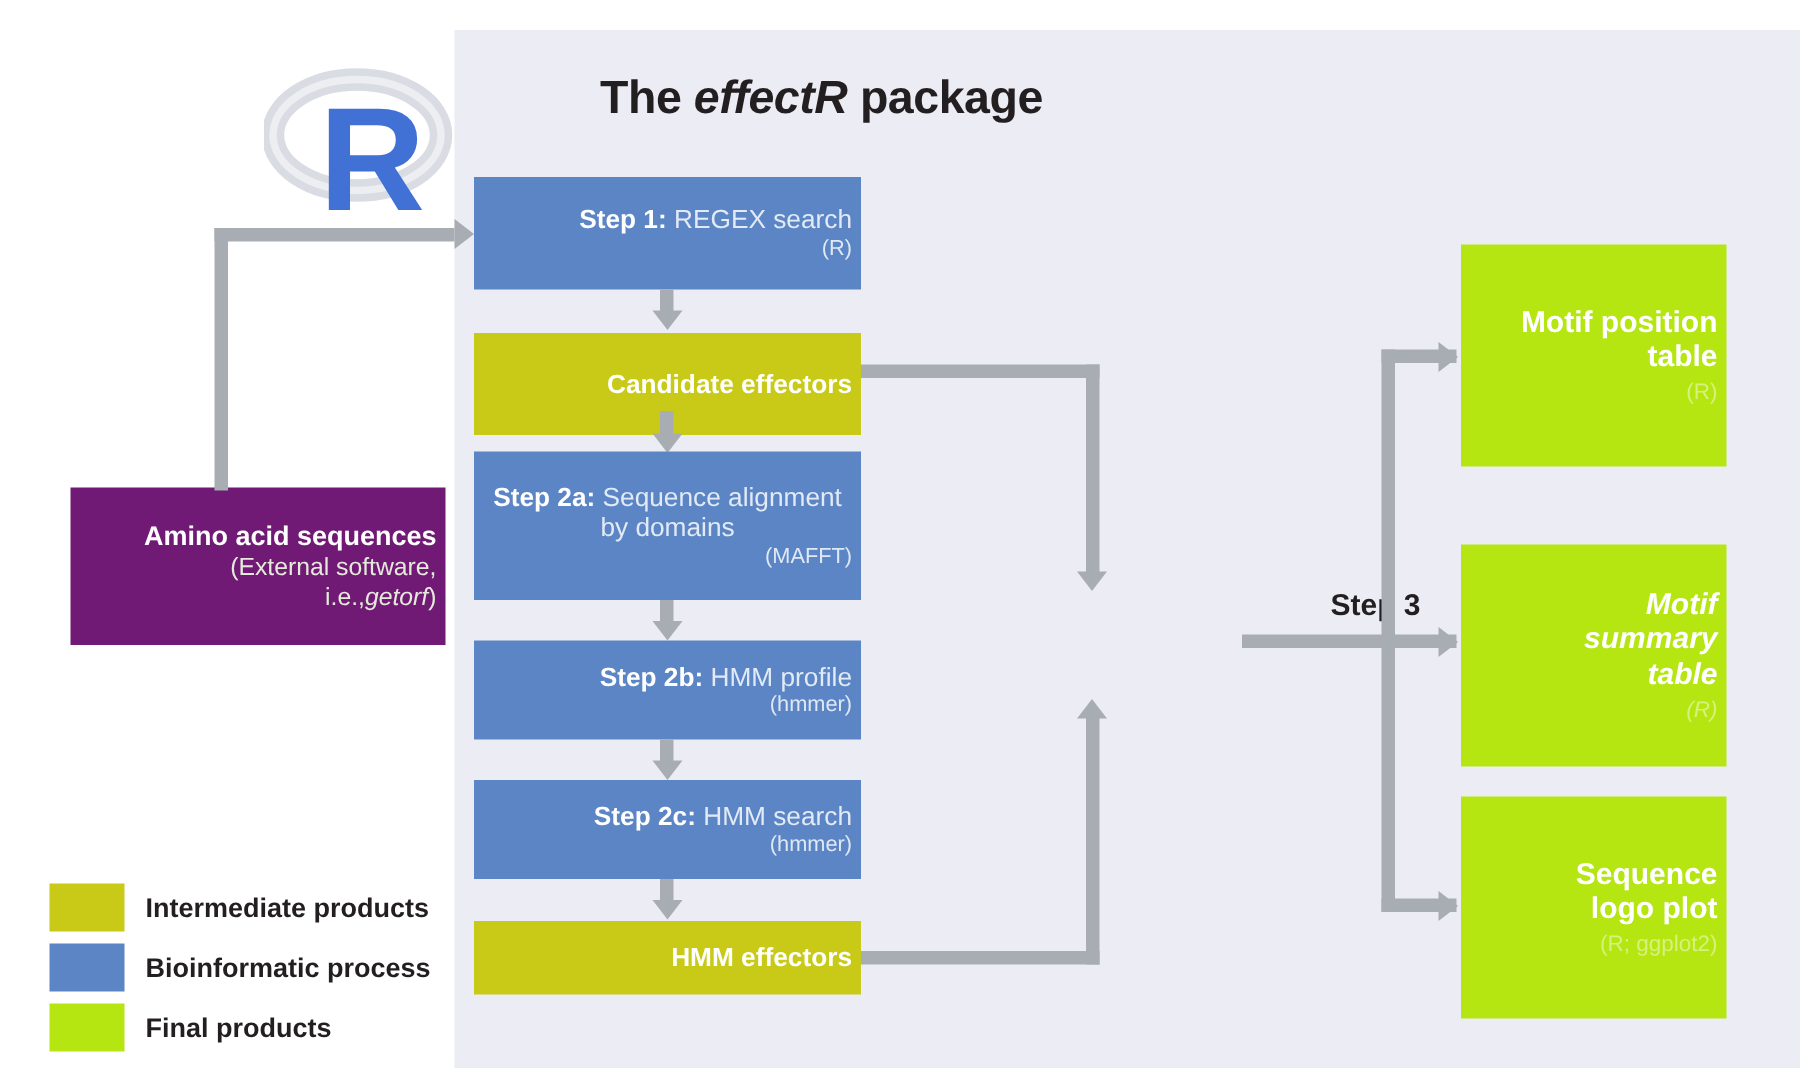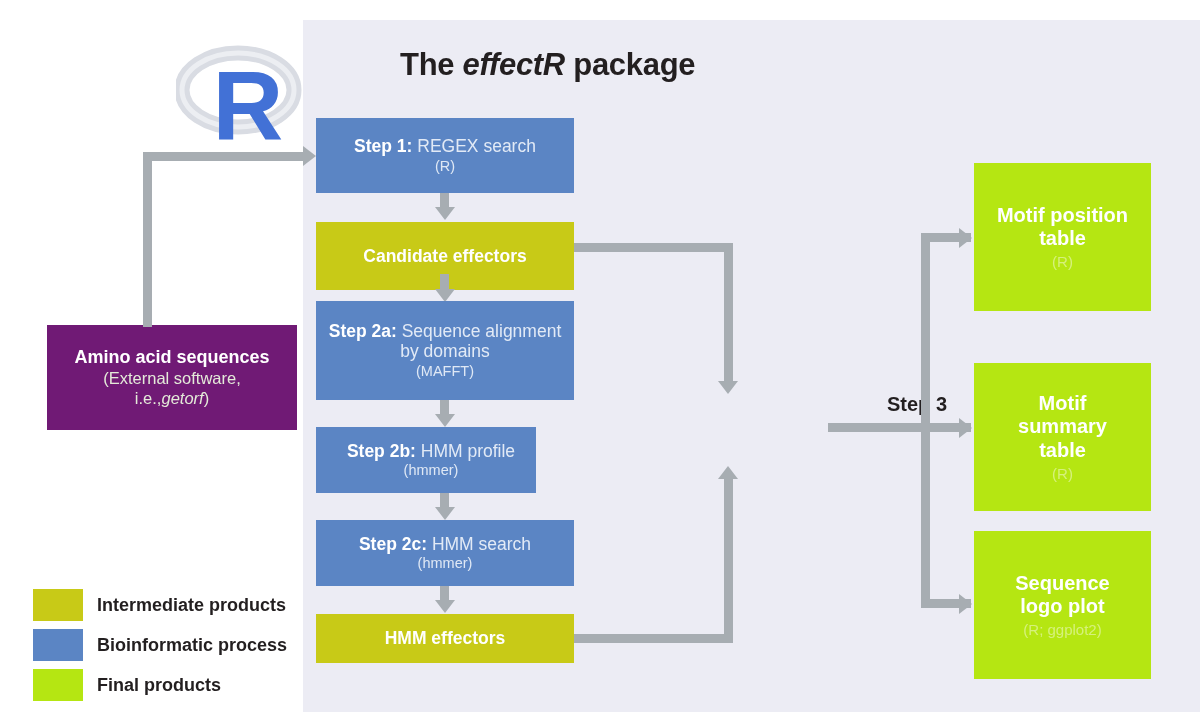--- a/index.html
+++ b/index.html
@@ -45,21 +45,21 @@
     font-style: italic;
     font-weight: bold;
   }
 
   
   .box {
     position: absolute;
     box-sizing: border-box;
     display: flex;
     flex-direction: column;
-    align-items: center;
+    align-items: flex-end;
     justify-content: center;
     text-align: center;
     color: #ffffff;
     line-height: 1.18;
     padding: 2px 6px;
   }
   .box .l1 { display: block; }
   .box .strong { font-weight: bold; }
   .box .light { font-weight: normal; color: #e9eef7; }
   .box .sub {
@@ -235,21 +235,21 @@
   <div class="seg" style="left:440px; top:274px; width:9px; height:17px;"></div>
 
   <div class="box proc" style="left:316px; top:301px; width:258px; height:99px;">
     <span class="l1"><span class="strong">Step 2a:</span><span class="light"> Sequence alignment by domains</span></span>
     <span class="sub">(MAFFT)</span>
   </div>
 
   <div class="arrowhead ah-down" style="left:435px; top:414px;"></div>
   <div class="seg" style="left:440px; top:400px; width:9px; height:16px;"></div>
 
-  <div class="box proc" style="left:316px; top:427px; width:220px; height:66px;padding-left:16px;">
+  <div class="box proc" style="left:316px; top:427px; width:258px; height:66px;padding-left:16px;">
     <span class="l1"><span class="strong">Step 2b:</span><span class="light"> HMM profile</span></span>
     <span class="sub">(hmmer)</span>
   </div>
 
   <div class="arrowhead ah-down" style="left:435px; top:507px;"></div>
   <div class="seg" style="left:440px; top:493px; width:9px; height:16px;"></div>
 
   <div class="box proc" style="left:316px; top:520px; width:258px; height:66px;">
     <span class="l1"><span class="strong">Step 2c:</span><span class="light"> HMM search</span></span>
     <span class="sub">(hmmer)</span>
@@ -285,21 +285,21 @@
 
   <div class="seg" style="left:921px; top:599px; width:50px; height:9px;"></div>
   <div class="arrowhead ah-right" style="left:959px; top:594px;"></div>
 
   <div class="box final" style="left:974px; top:163px; width:177px; height:148px;">
     <span class="l1">Motif position</span>
     <span class="l1">table</span>
     <span class="sub">(R)</span>
   </div>
 
-  <div class="box final" style="left:974px; top:363px; width:177px; height:148px;">
+  <div class="box final" style="left:974px; top:363px; width:177px; height:148px;font-style:italic;">
     <span class="l1">Motif</span>
     <span class="l1">summary</span>
     <span class="l1">table</span>
     <span class="sub">(R)</span>
   </div>
 
   <div class="box final" style="left:974px; top:531px; width:177px; height:148px;">
     <span class="l1">Sequence</span>
     <span class="l1">logo plot</span>
     <span class="sub">(R; ggplot2)</span>

